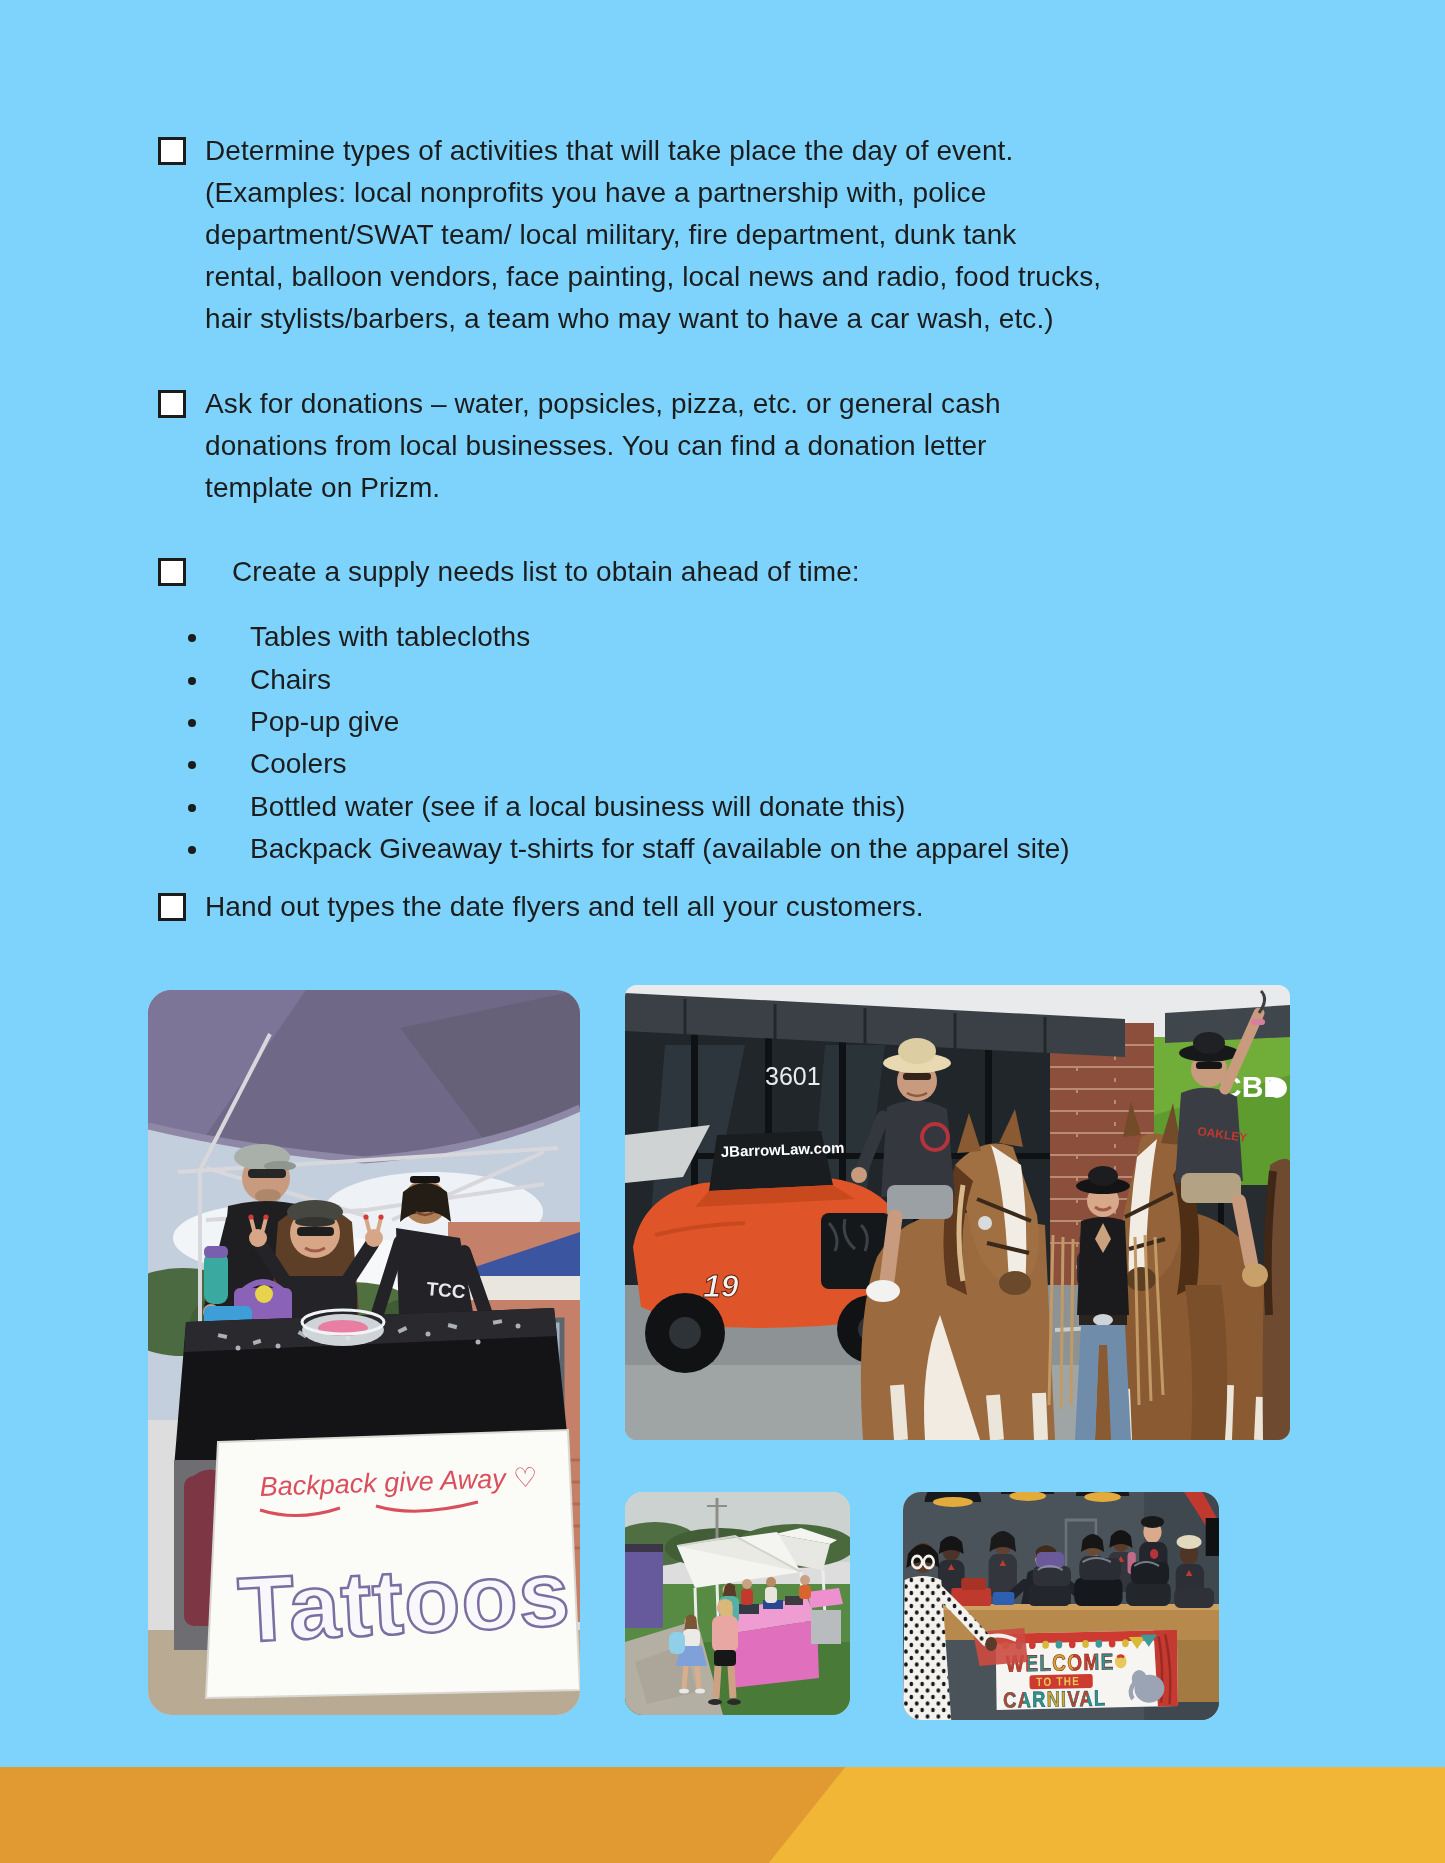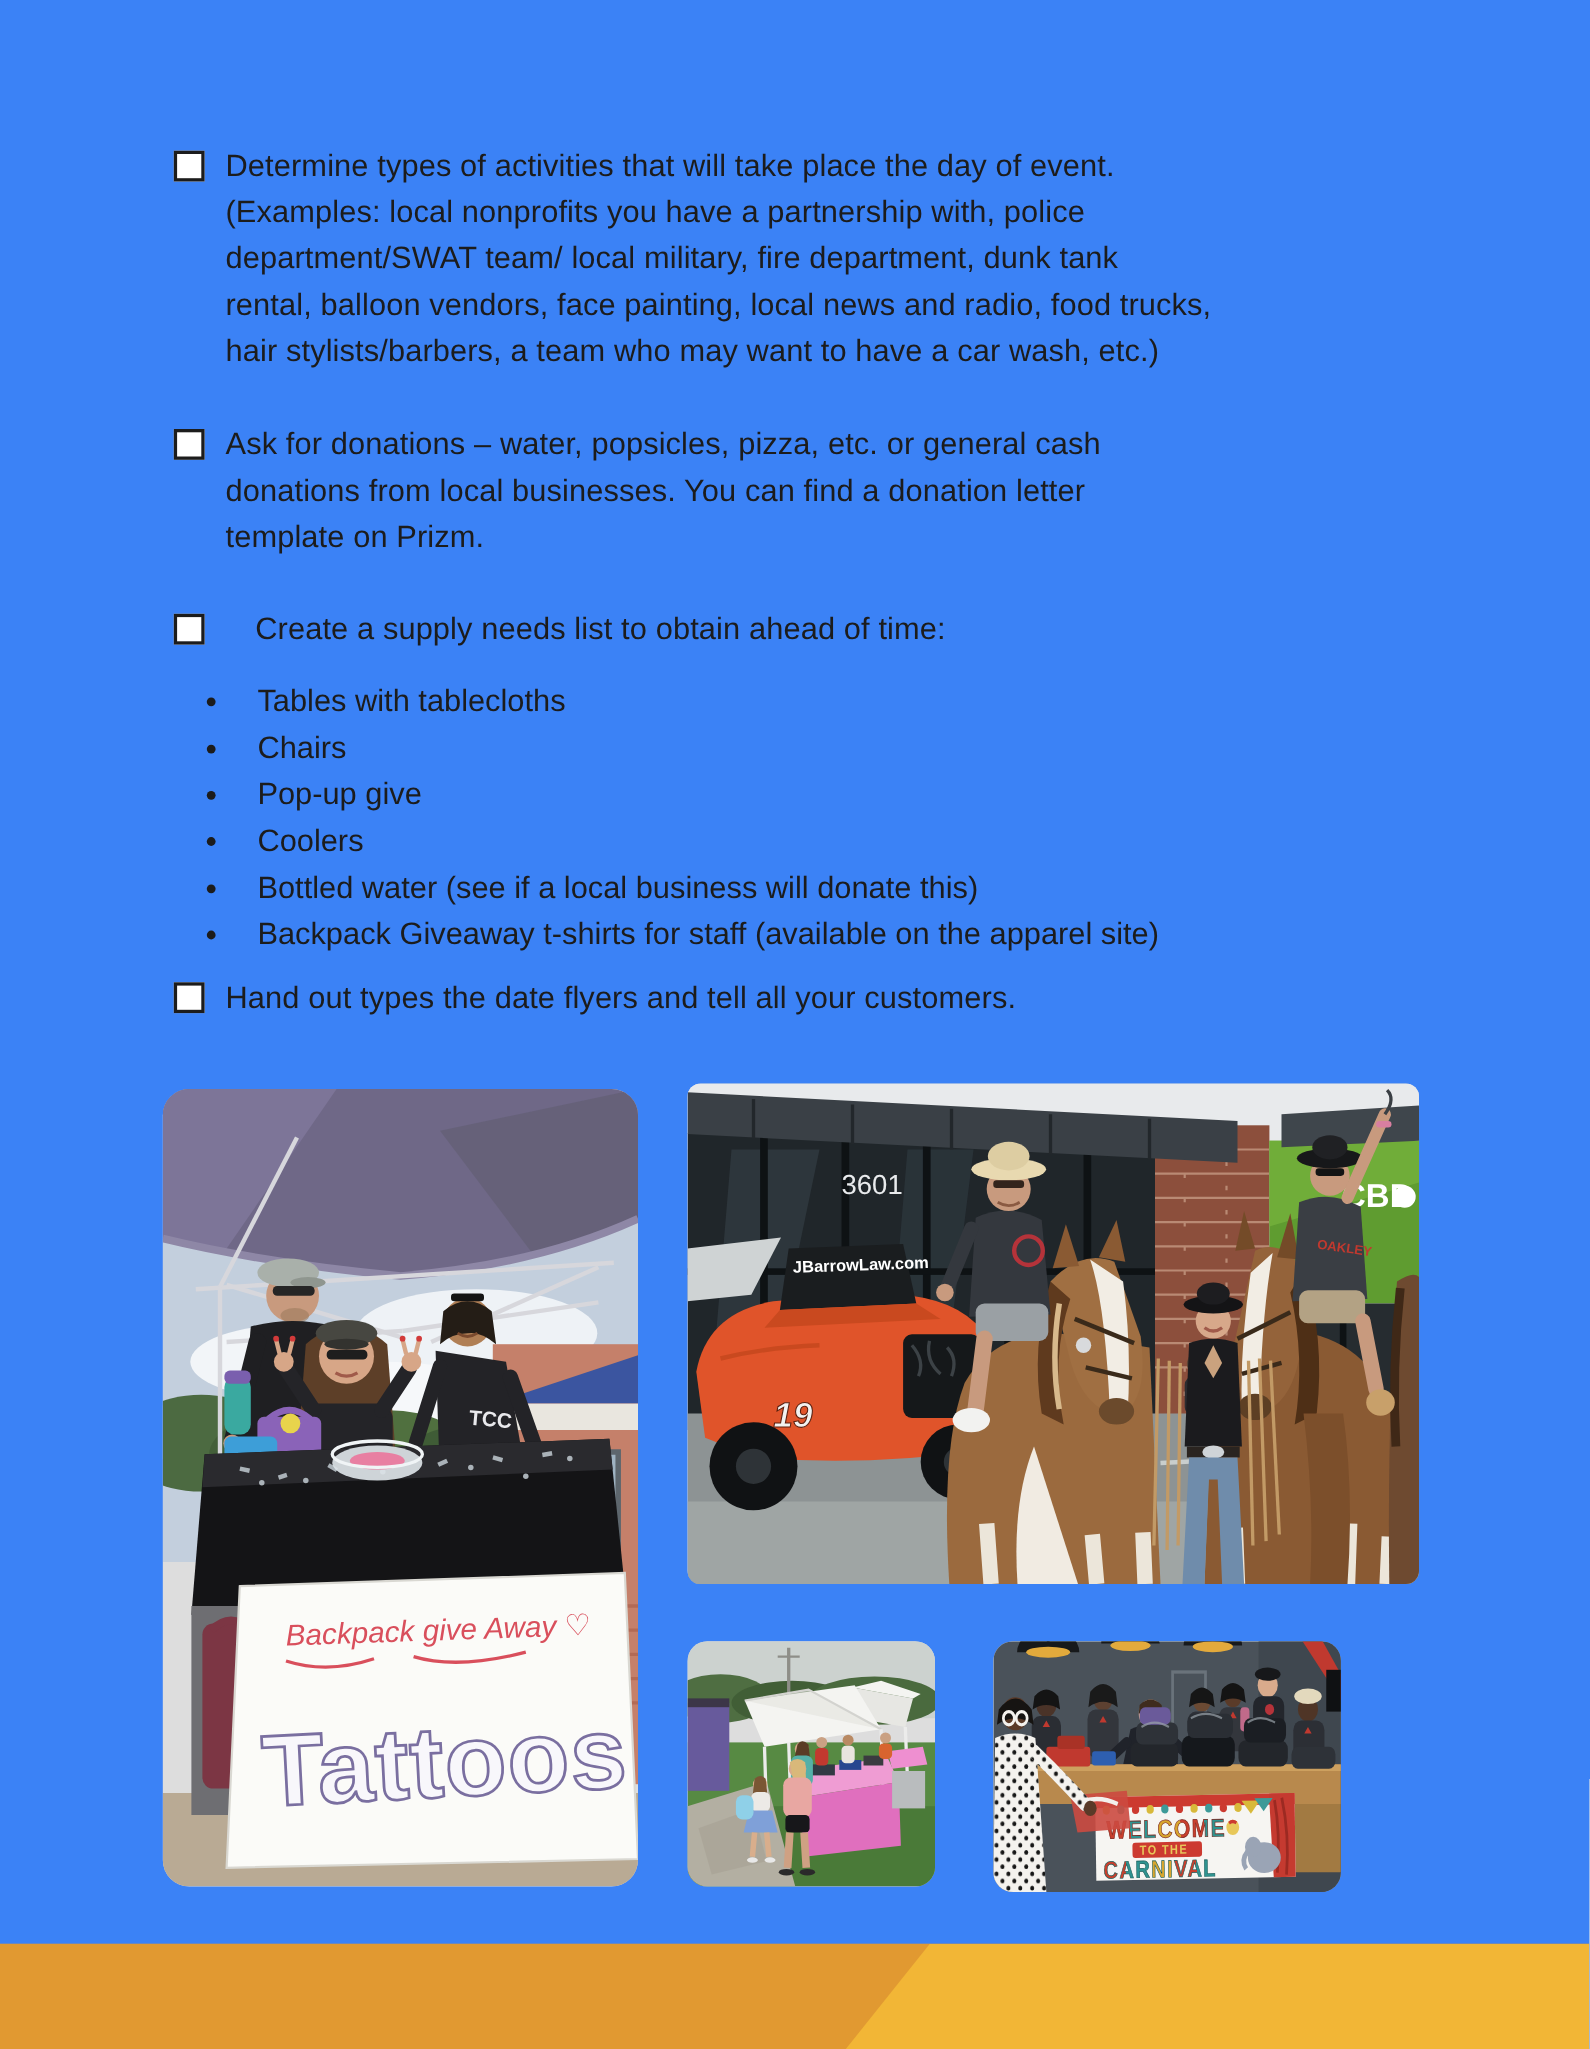--- a/index.html
+++ b/index.html
@@ -1,31 +1,31 @@
 <!DOCTYPE html>
 <html><head>
 <meta charset="utf-8">
 <style>
   html,body{margin:0;padding:0;background:#e9e9e9;}
   #page{
-    position:relative;width:1445px;height:1863px;background:#3b82f6;
+    position:relative;width:1445px;height:1863px;background:#7dd3fc;
     font-family:"Liberation Sans","DejaVu Sans",sans-serif;color:#1c1c1c;overflow:hidden;
     margin:0 auto;
   }
   .check-item{position:absolute;left:158px;width:1000px;}
   .checkbox{
     position:absolute;left:0;top:7px;width:22px;height:22px;
     border:3px solid #1c1c1c;background:#fff;box-sizing:content-box;
   }
   .check-text{
     margin-left:47px;font-size:28px;line-height:42px;white-space:pre-line;
     letter-spacing:0.1px;
   }
   .supplies{position:absolute;left:158px;top:616px;width:1000px;}
-  .supply-row{display:flex;align-items:flex-end;height:42.4px;}
+  .supply-row{display:flex;align-items:center;height:42.4px;gap:16px;}
   .bullet-dot{
     width:8px;height:8px;border-radius:50%;background:#1c1c1c;
     margin-left:30px;margin-right:0;flex:0 0 8px;align-self:center;margin-top:2px;
   }
   .supply-label{font-size:28px;line-height:42px;margin-left:38px;}
   .photo{position:absolute;overflow:hidden;background:#ddd;}
   .photo svg{display:block;width:100%;height:100%;}
   #photo-tattoo{left:148px;top:990px;width:432px;height:725px;border-radius:24px;}
   #photo-horses{left:625px;top:985px;width:665px;height:455px;border-radius:12px;}
   #photo-tents{left:625px;top:1492px;width:225px;height:223px;border-radius:18px;}

